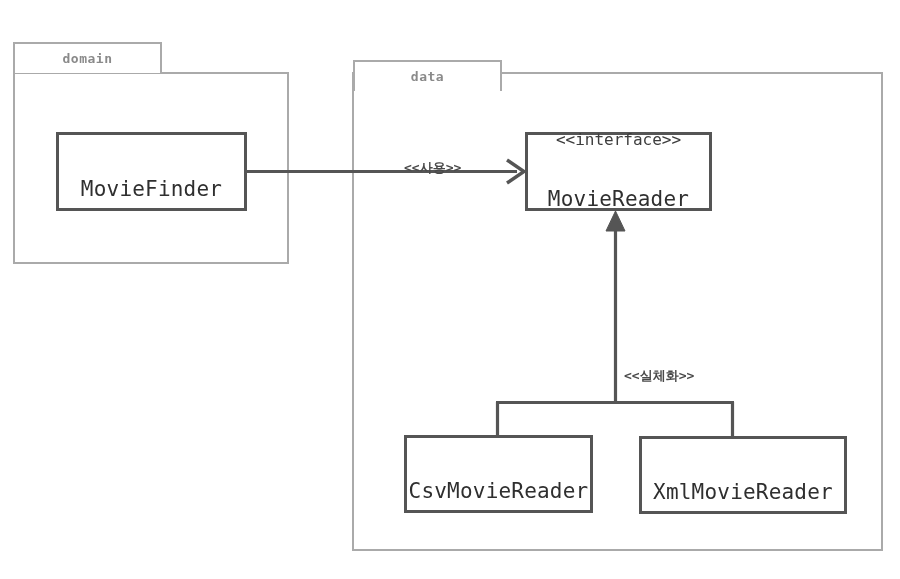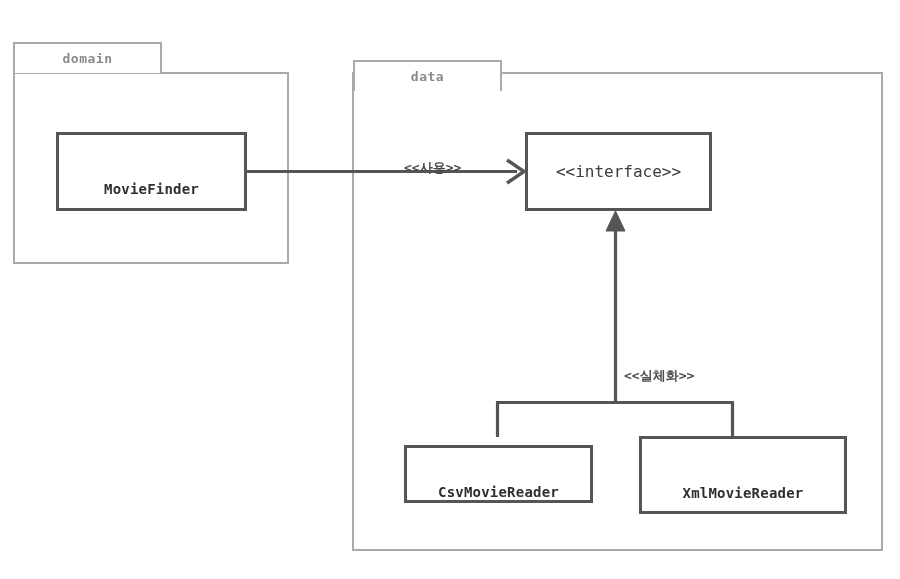--- a/index.html
+++ b/index.html
@@ -59,22 +59,22 @@
     z-index: 5;
   }
   .cls-stereotype {
     font-size: 16px;
     font-weight: normal;
     color: #3d3d3d;
     line-height: 1.25;
     white-space: nowrap;
   }
   .cls-name {
-    font-size: 14px;
-    font-weight: bold;
+    font-size: 21px;
+    font-weight: normal;
     color: #2f2f2f;
     line-height: 1.3;
     letter-spacing: 0.2px;
     white-space: nowrap;
     margin-top: 36px;
   }
 
   
   .conn-svg {
     position: absolute;
@@ -132,23 +132,24 @@
 
   <div class="edge-label" style="left:404px; top:146px;margin-top:13px;">&lt;&lt;사용&gt;&gt;</div>
   <div class="edge-label" style="left:624px; top:367px;">&lt;&lt;실체화&gt;&gt;</div>
 
   <div class="cls" style="left:56px; top:132px; width:191px; height:79px;">
     <div class="cls-name">MovieFinder</div>
   </div>
 
   <div class="cls" style="left:525px; top:132px; width:187px; height:79px;">
     <div class="cls-stereotype">&lt;&lt;interface&gt;&gt;</div>
+    <div class="cls-name">MovieReader</div>
   </div>
 
-  <div class="cls" style="left:404px; top:445px; width:189px; height:58px;text-align:center;">
+  <div class="cls" style="left:404px; top:435px; width:189px; height:78px;text-align:center;">
     <div class="cls-name">CsvMovieReader</div>
   </div>
 
   <div class="cls" style="left:639px; top:436px; width:208px; height:78px;">
     <div class="cls-name">XmlMovieReader</div>
   </div>
 
 </div>
 
 </body></html>

